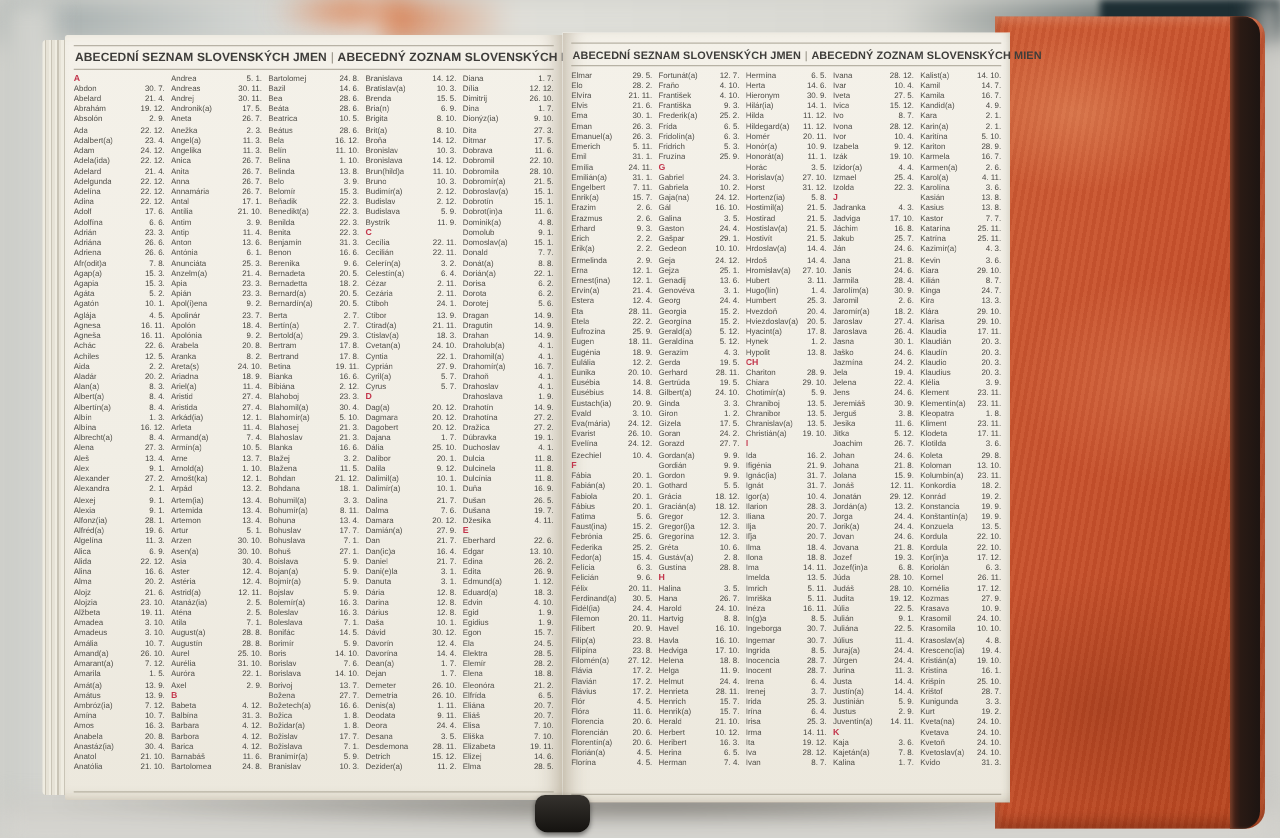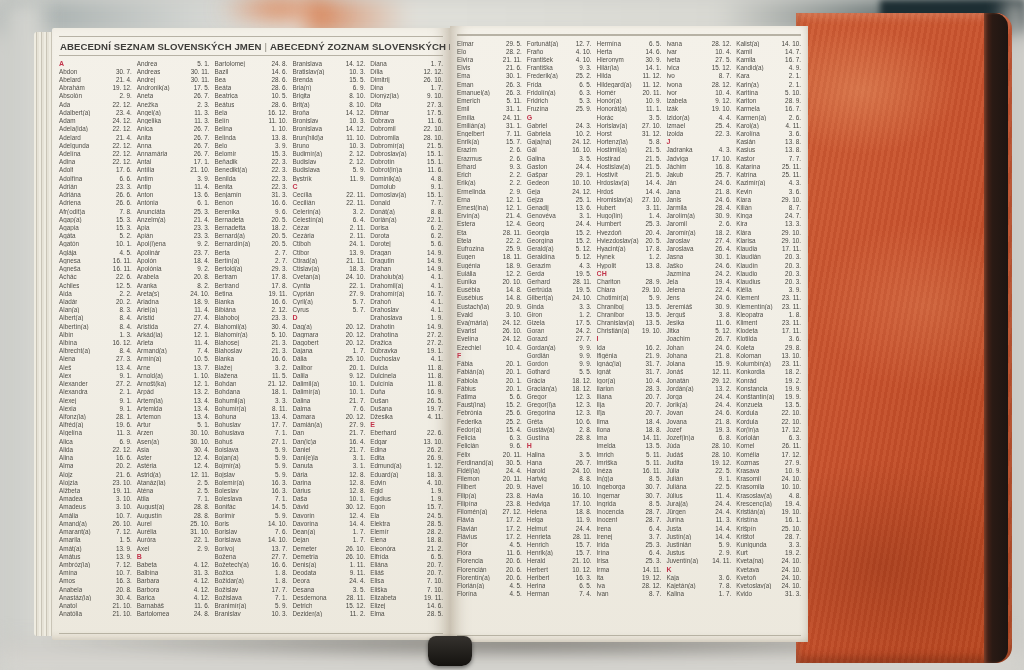--- a/index.html
+++ b/index.html
@@ -1436,20 +1436,21 @@
           </div>
         </div>
       </div>
     <div class="foot-rule"></div>
   </div>
 </div>
 
 <div class="page page-right">
   <div class="page-inner">
     <div class="rule"></div>
+    <div class="hdr"><span>ABECEDNÍ SEZNAM SLOVENSKÝCH JMEN</span><span class="sep">|</span><span>ABECEDNÝ ZOZNAM SLOVENSKÝCH MIEN</span></div>
     <div class="rule"></div>
     <div class="cols">
         <div class="col">
           <div class="row">
             <span class="nm">Elmar</span>
             <span class="dt">29. 5.</span>
           </div>
           <div class="row">
             <span class="nm">Elo</span>
             <span class="dt">28. 2.</span>

